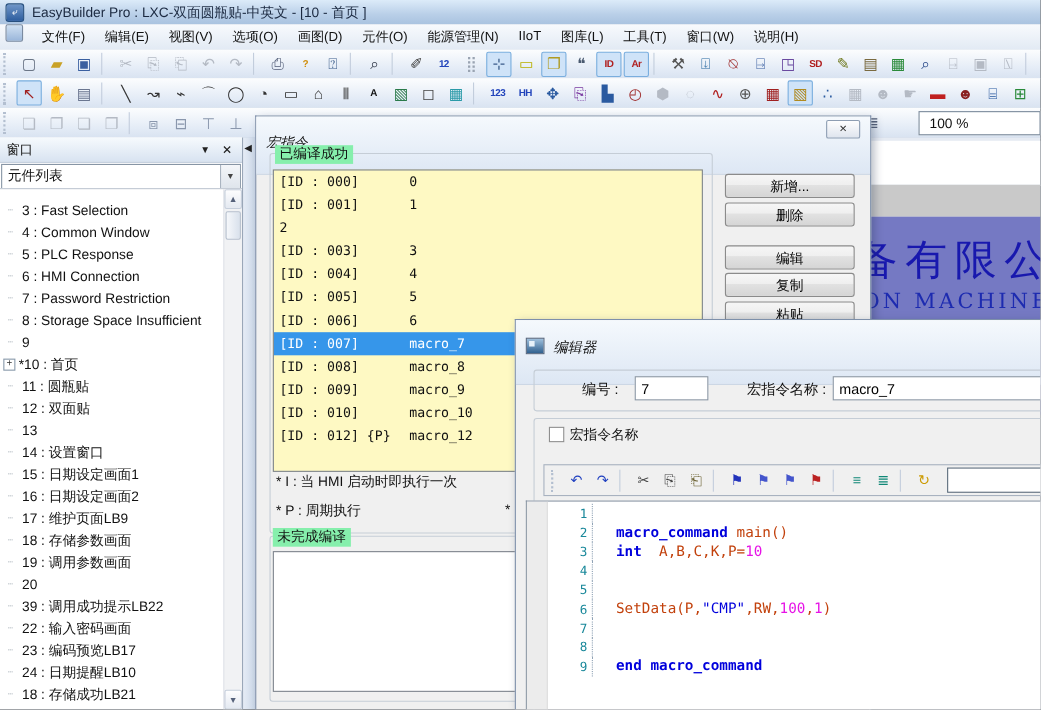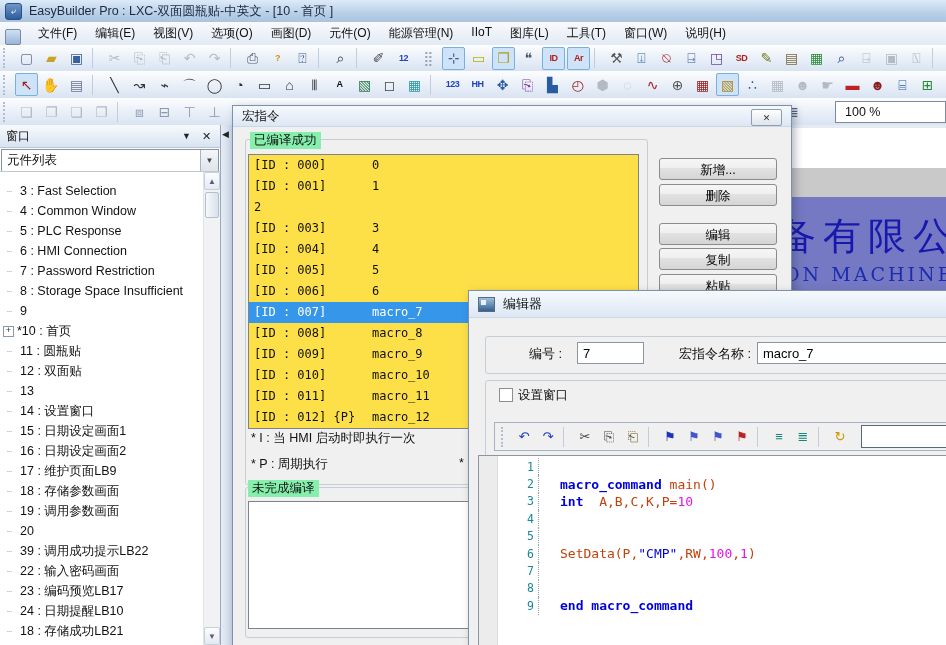--- a/index.html
+++ b/index.html
@@ -7,21 +7,21 @@
        font-family:"Liberation Sans","DejaVu Sans",sans-serif;font-size:12px;color:#111;}
   
   .titlebar{position:absolute;left:0;top:0;right:0;height:22px;
     background:linear-gradient(#dcebf9,#b9cfe8 60%,#aac3e0);border-bottom:1px solid #8ea6c6;
     display:flex;align-items:center;padding-left:5px;color:#1b2940;font-size:12.5px;}
   .appicon{width:15px;height:15px;border-radius:3px;margin-right:7px;
     background:linear-gradient(#6f96c8,#2d5d9e);border:1px solid #27507f;
     display:flex;align-items:center;justify-content:center;color:#fff;font-size:9px;}
   .menubar{position:absolute;left:0;top:22px;right:0;height:23px;
     background:linear-gradient(#f8fafd,#e2eaf4);border-bottom:1px solid #cdd8e6;
-    display:flex;align-items:flex-end;}
+    display:flex;align-items:flex-start;}
   .menu-doc-icon{width:14px;height:14px;margin:0 8px 0 5px;border:1px solid #7a8aa0;border-radius:2px;
     background:linear-gradient(#cfe0f2,#9ab6da);}
   .menu-item{padding:3px 9px;white-space:nowrap;}
   
   .tb{position:absolute;left:0;right:0;display:flex;align-items:center;
     background:linear-gradient(#fcfdfe,#e3ebf6 70%,#d9e3f1);border-bottom:1px solid #c3cfdf;}
   #tb1{top:45px;height:26px;} #tb2{top:71px;height:27px;} #tb3{top:98px;height:27px;}
   .tbtn{width:21px;height:21px;margin:0 1px;flex:none;display:flex;align-items:center;justify-content:center;
     font-size:14px;color:#37425a;border:1px solid transparent;border-radius:2px;line-height:1;}
   .tbtn.txt{font-size:9px;font-weight:bold;letter-spacing:-.5px;}
@@ -66,29 +66,29 @@
   .canv .white{position:absolute;left:0;top:3px;right:0;height:40px;background:#fff;border-bottom:1px solid #cfd9e6;}
   .canv .gray{position:absolute;left:0;top:43px;right:0;height:29px;background:#c9c9c9;}
   .canv .purple{position:absolute;left:0;top:72px;right:0;height:180px;background:#7579c3;overflow:hidden;}
   .cn-big{position:absolute;left:-12px;top:14px;font-family:"DejaVu Serif","Liberation Serif",serif;
     font-size:38px;color:#1818ae;letter-spacing:7px;white-space:nowrap;}
   .en-big{position:absolute;left:-6px;top:66px;font-family:"DejaVu Serif","Liberation Serif",serif;
     font-size:19px;color:#1d2bb0;letter-spacing:3px;white-space:nowrap;}
   
   .dlg{position:absolute;background:#f0f0f0;border:1px solid #7e90aa;box-shadow:3px 3px 8px rgba(40,55,80,.35);}
   .dlg-title{height:20px;background:linear-gradient(#f5f9fd,#dde7f4);border-bottom:1px solid #ccd7e5;
-    display:flex;align-items:center;padding:0 9px;font-size:12.5px;}
+    display:flex;padding:16px 9px;font-size:12.5px;font-style:italic;}
   .grp{position:absolute;border:1px solid #c5cdd6;border-radius:3px;}
   .grp-label{position:absolute;background:#86efac;padding:0 4px;font-size:12.5px;}
   
   .mdlg{left:232px;top:105px;width:558px;height:540px;border-bottom:none;z-index:5;}
   .mclose{position:absolute;right:9px;top:3px;width:29px;height:15px;border:1px solid #8d9db2;border-radius:2px;
     background:linear-gradient(#fefefe,#dfe5ee);display:flex;align-items:center;justify-content:center;
     font-size:9px;color:#333;font-weight:bold;}
-  .mlist{position:absolute;left:15px;top:48px;width:389px;height:273px;background:#fde047;border:1px solid #7d838c;
+  .mlist{position:absolute;left:15px;top:48px;width:389px;height:273px;background:#fef9c3;border:1px solid #7d838c;
     overflow:hidden;font-family:"DejaVu Sans Mono","Liberation Mono",monospace;font-size:12px;}
   .mrow{height:21px;line-height:21px;display:flex;padding-left:5px;white-space:nowrap;}
   .mrow .mid{width:118px;flex:none;}
   .mrow.sel{background:#3696ea;color:#fff;}
   .mbtn{position:absolute;left:426px;width:118px;height:22px;border:1px solid #8b8b8b;border-radius:3px;
     background:linear-gradient(#f6f6f6,#efefef 45%,#e2e2e2 46%,#d5d5d5);font-size:12.5px;
     line-height:20px;}
   .mnote{position:absolute;font-size:12.5px;white-space:nowrap;}
   .mbox2{position:absolute;left:15px;top:395px;width:389px;height:126px;background:#fff;border:1px solid #7d838c;}
   
@@ -428,24 +428,20 @@
         </div>
         <div class="mrow">
           <span class="mid">[ID : 009]</span>
           <span>macro_9</span>
         </div>
         <div class="mrow">
           <span class="mid">[ID : 010]</span>
           <span>macro_10</span>
         </div>
         <div class="mrow">
-          <span class="mid">[ID : 011]</span>
-          <span>macro_11</span>
-        </div>
-        <div class="mrow">
           <span class="mid">[ID : 012] {P}</span>
           <span>macro_12</span>
         </div>
       </div>
     <div id="macro-buttons">
         <button class="mbtn" style="top: 52px;">新增...</button>
         <button class="mbtn" style="top: 78px;">删除</button>
         <button class="mbtn" style="top: 117px;">编辑</button>
         <button class="mbtn" style="top: 142px;">复制</button>
         <button class="mbtn" style="top: 168px;">粘贴</button>
@@ -467,21 +463,21 @@
     </div>
 
     <div class="grp" style="left:16px;top:45px;width:462px;height:36px"></div>
     <div class="elabel" style="left:60px;top:54px">编号 :</div>
     <input class="einput" style="left: 108px; top: 51px; width: 60px;" value="7">
     <div class="elabel" style="left:210px;top:54px">宏指令名称 :</div>
     <input class="einput" style="left: 288px; top: 51px; width: 184px;" value="macro_7">
 
     <div class="grp" style="left:16px;top:89px;width:462px;height:266px"></div>
     <span class="chk" style="left:30px;top:97px"></span>
-    <div class="elabel" style="left:49px;top:96px;font-size:12.5px">设置窗口</div>
+    <div class="elabel" style="left:49px;top:96px;font-size:12.5px">宏指令名称</div>
 
     <div class="etb" id="editor-toolbar">
         <span class="thandle"></span>
         <span class="tbtn" style="color: rgb(32, 64, 192);">↶</span>
         <span class="tbtn" style="color: rgb(32, 64, 192);">↷</span>
         <span class="tsep"></span>
         <span class="tbtn" style="color: rgb(68, 68, 68);">✂</span>
         <span class="tbtn" style="color: rgb(68, 68, 68);">⎘</span>
         <span class="tbtn" style="color: rgb(106, 96, 48);">⎗</span>
         <span class="tsep"></span>

